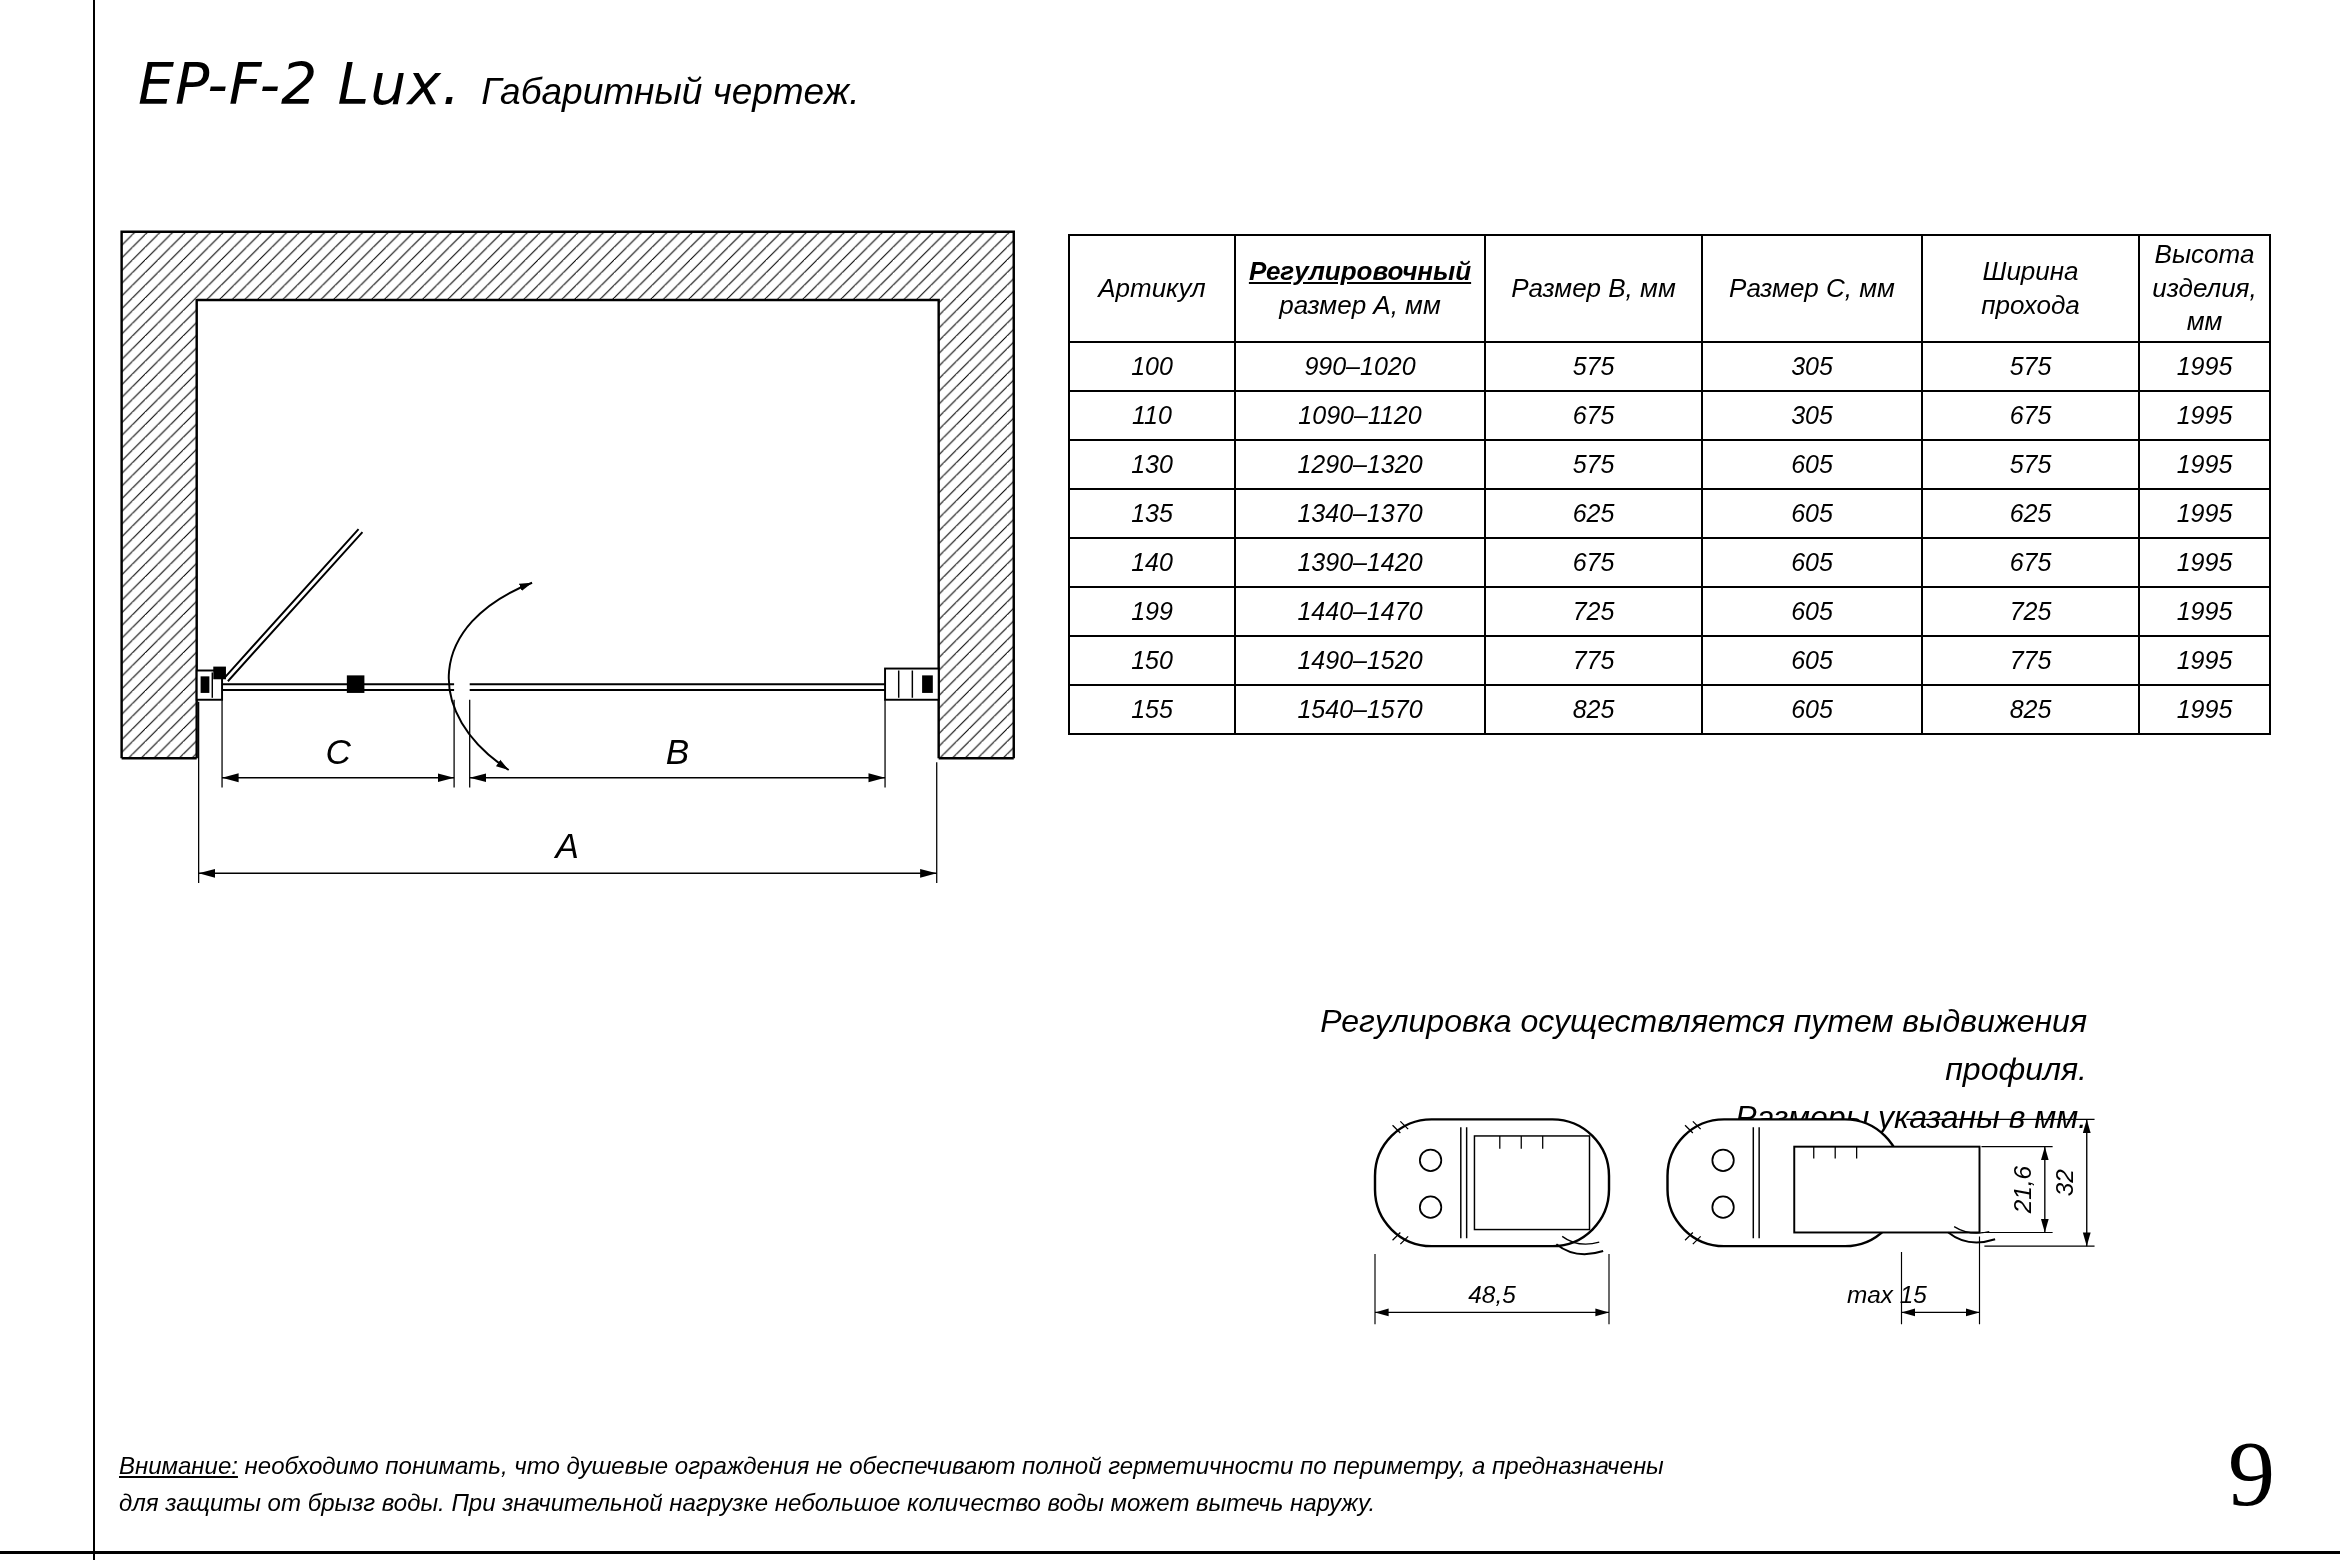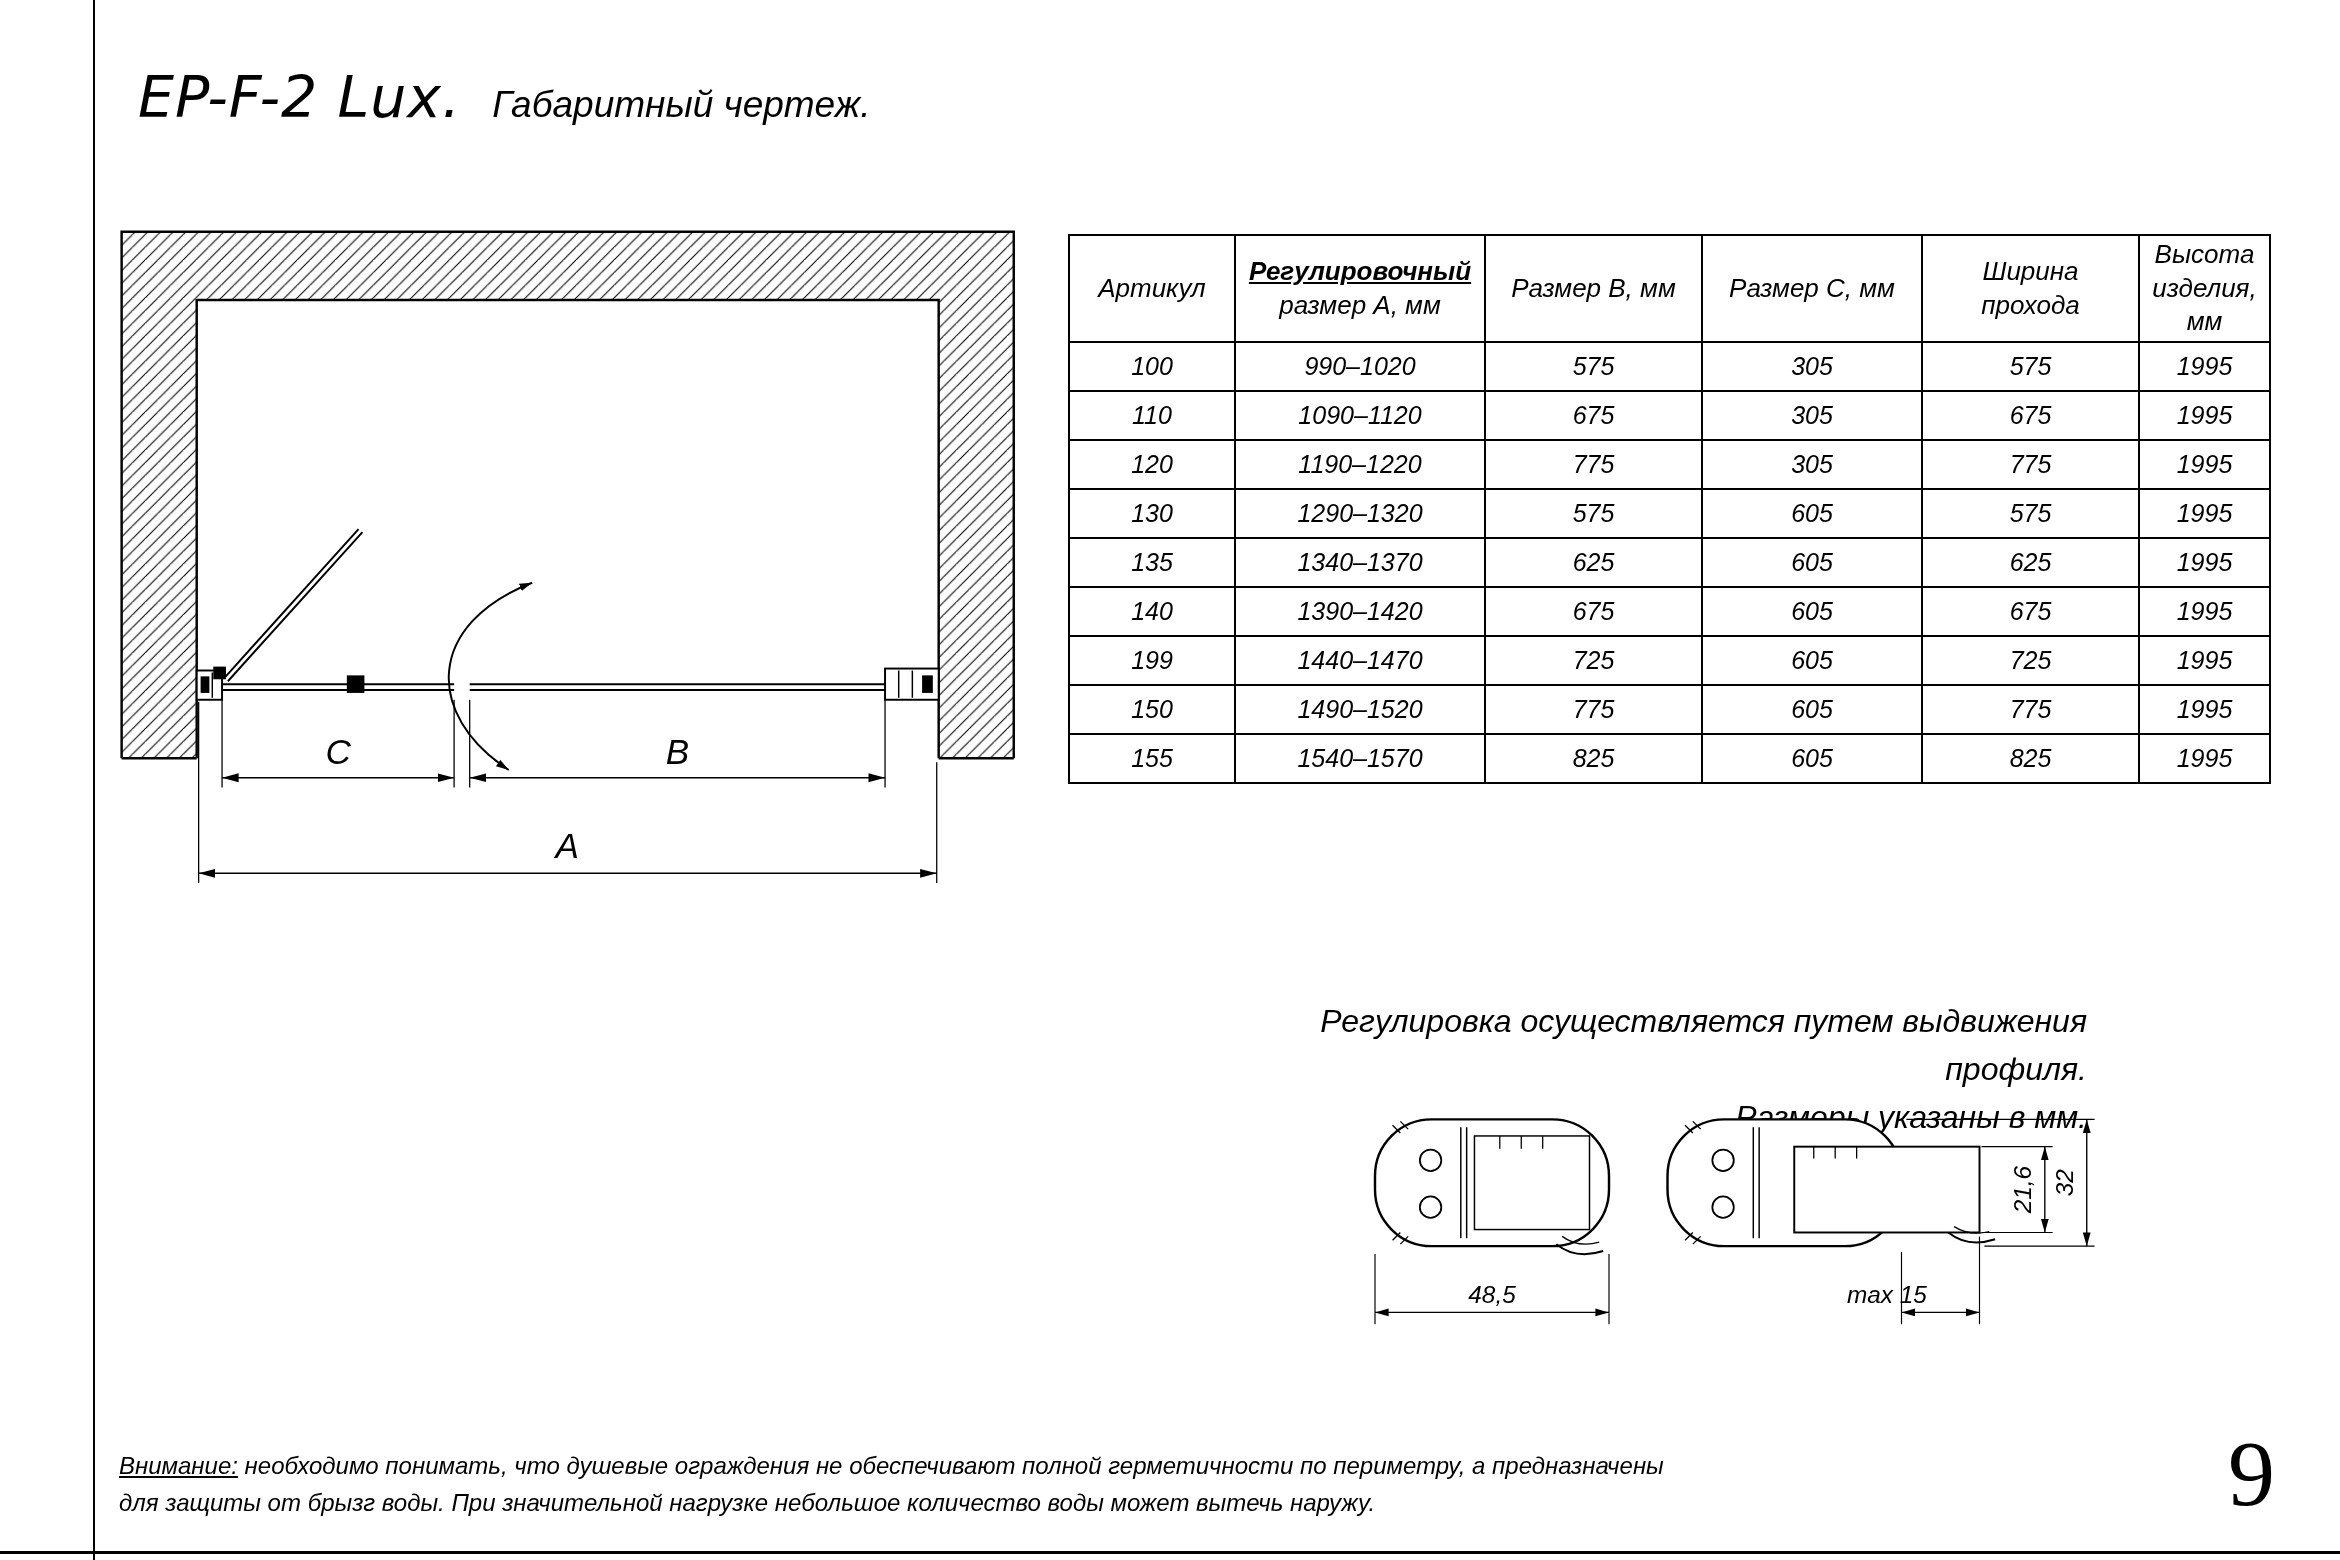--- a/index.html
+++ b/index.html
@@ -4,21 +4,21 @@
 <style>
   * { margin:0; padding:0; box-sizing:border-box; }
   html,body { background:#fff; }
   .page {
     position:relative; width:2341px; height:1560px; background:#ffffff;
     font-family:"Liberation Sans", sans-serif; color:#000; overflow:hidden;
   }
   .frame-left  { position:absolute; left:93px; top:0; width:2px; height:1560px; background:#000; }
   .frame-bottom{ position:absolute; left:0; top:1551px; width:2341px; height:2.9px; background:#000; }
 
-  .title { position:absolute; left:138px; top:51px; display:flex; align-items:baseline; gap:31px; font-style:italic;margin-top:13px; }
+  .title { position:absolute; left:138px; top:51px; display:flex; align-items:baseline; gap:20px; font-style:italic; }
   .title-main { font-size:57px; font-family:"DejaVu Sans", sans-serif; letter-spacing:1px; }
   .title-sub  { font-size:37px; }
 
   
   .main-drawing { position:absolute; left:107px; top:222px; }
   .dim-label { font-style:italic; font-size:36px; text-anchor:middle; fill:#000; font-family:"Liberation Sans", sans-serif; }
 
   
   .size-table {
     position:absolute; left:1068px; top:234px; border-collapse:collapse; table-layout:fixed;
@@ -166,28 +166,20 @@
         </tr>
         <tr>
           <td>110</td>
           <td>1090–1120</td>
           <td>675</td>
           <td>305</td>
           <td>675</td>
           <td>1995</td>
         </tr>
         <tr>
-          <td>120</td>
-          <td>1190–1220</td>
-          <td>775</td>
-          <td>305</td>
-          <td>775</td>
-          <td>1995</td>
-        </tr>
-        <tr>
           <td>130</td>
           <td>1290–1320</td>
           <td>575</td>
           <td>605</td>
           <td>575</td>
           <td>1995</td>
         </tr>
         <tr>
           <td>135</td>
           <td>1340–1370</td>

